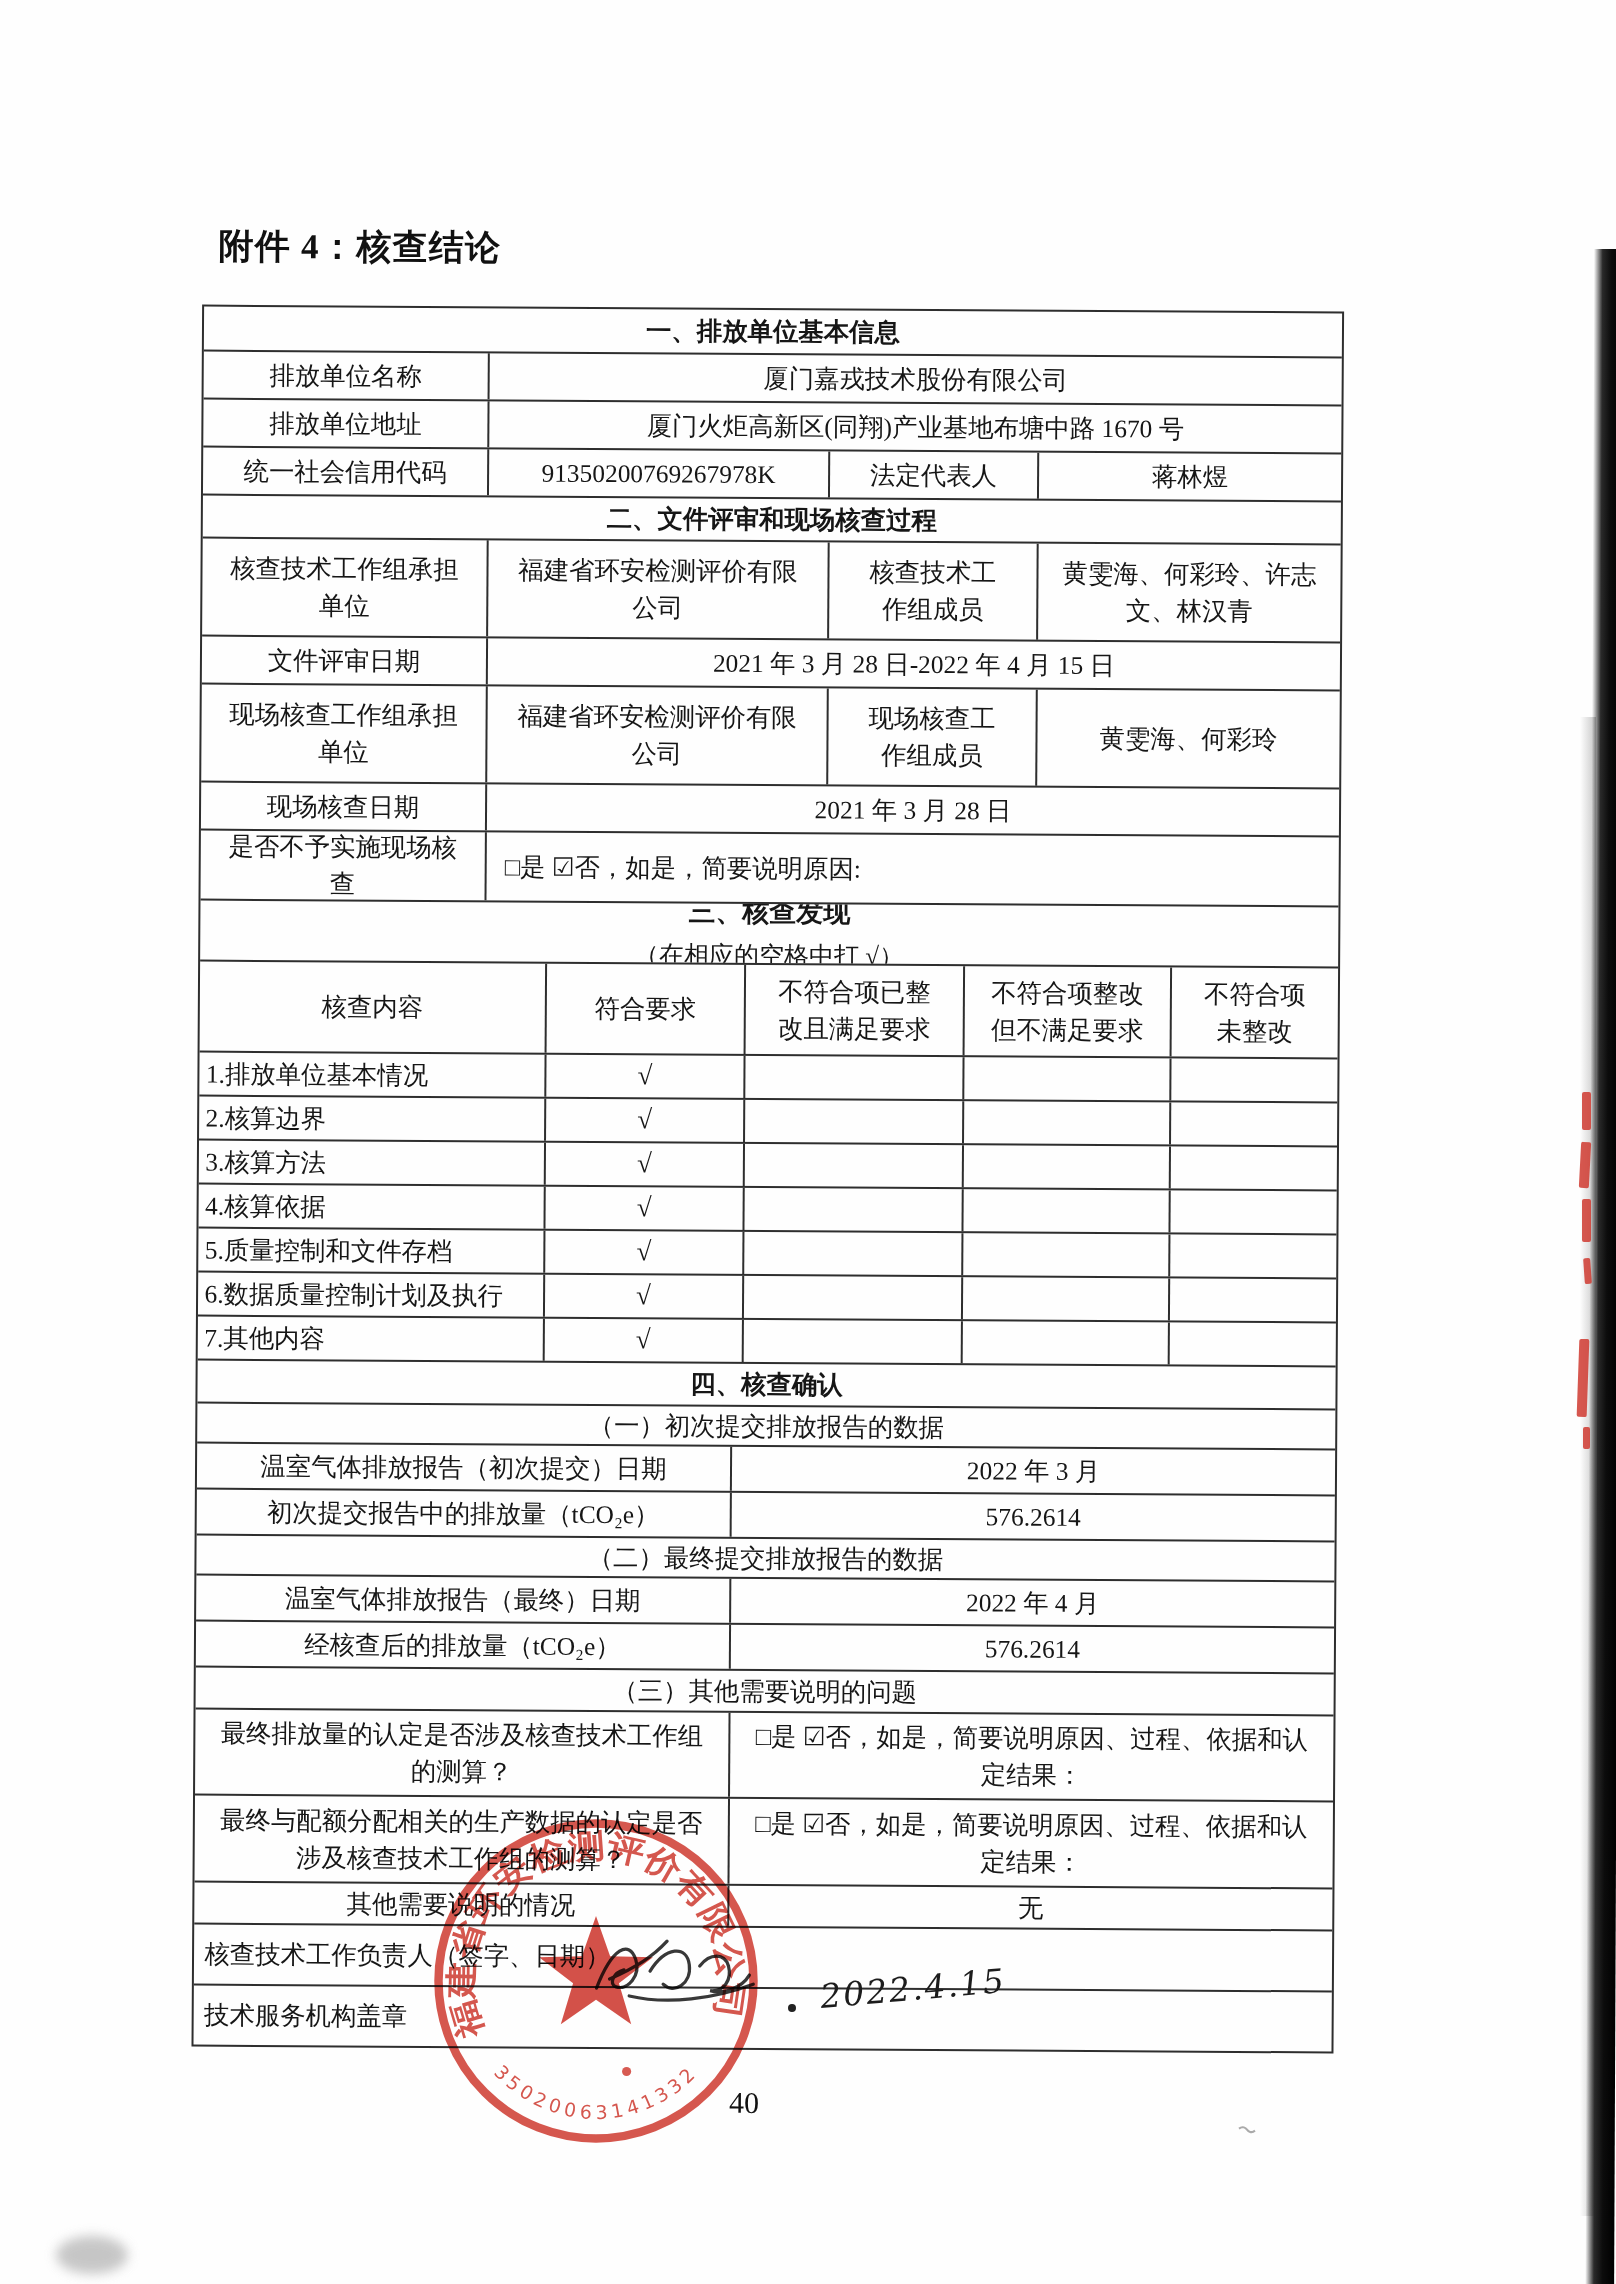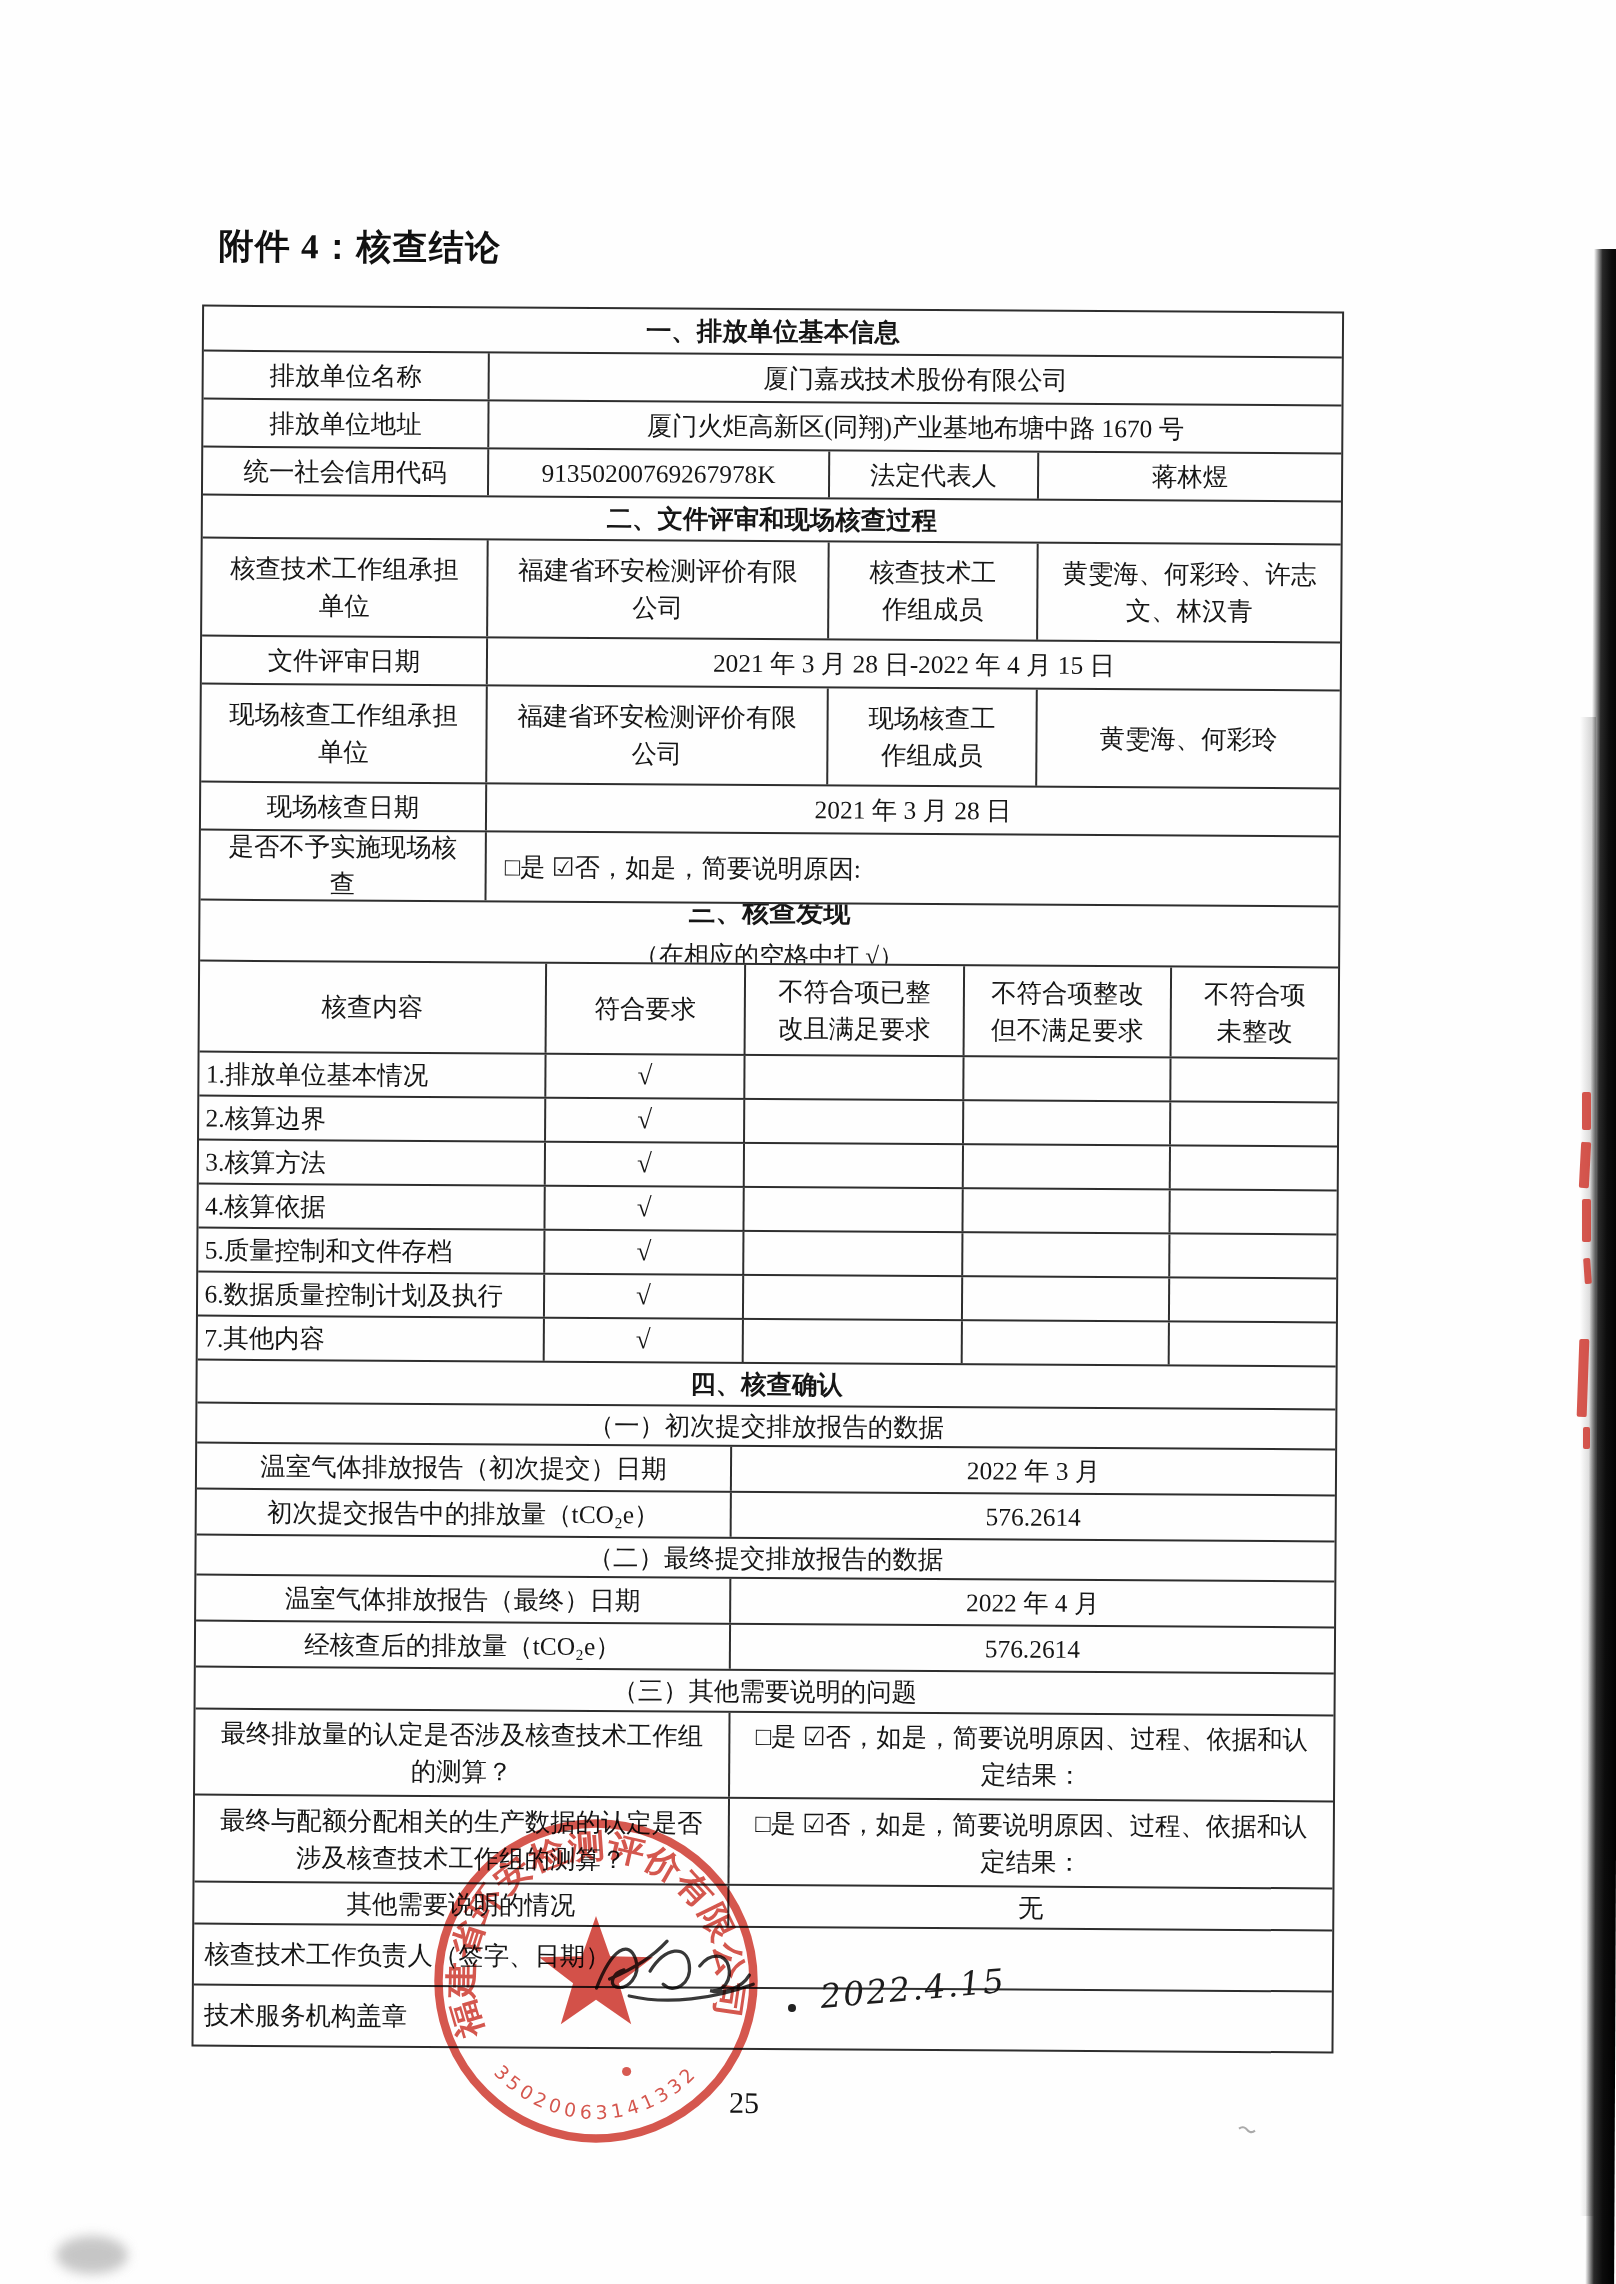--- a/index.html
+++ b/index.html
@@ -241,21 +241,21 @@
       </div>
       <div class="row h94">
         <div class="cell full left" style="padding-left:10.4px;">核查技术工作负责人（签字、日期）</div>
       </div>
       <div class="row h94">
         <div class="cell full left" style="padding-left:10.4px;">技术服务机构盖章</div>
       </div>
 
     </div>
 
-    <div class="pageno">25</div>
+    <div class="pageno">40</div>
   </div>
 
   <div class="stamp">
     <svg width="328" height="336" viewBox="0 0 504 516">
       <defs>
         <path id="arcTop" d="M 79.8 338.3 A 190 190 0 1 1 424.2 338.3" fill="none"></path>
         <path id="arcBottom" d="M 72.2 370.3 A 212 212 0 0 0 431.8 370.3" fill="none"></path>
       </defs>
       <circle cx="252" cy="258" r="242" fill="none" stroke="#cf3a30" stroke-width="13" opacity="0.92"></circle>
       <polygon fill="#cf3a30" opacity="0.95" points="252,158 273.7,220.1 339.5,221.6 287.2,261.4 306.1,324.4 252,287 197.9,324.4 216.8,261.4 164.5,221.6 230.3,220.1"></polygon>

